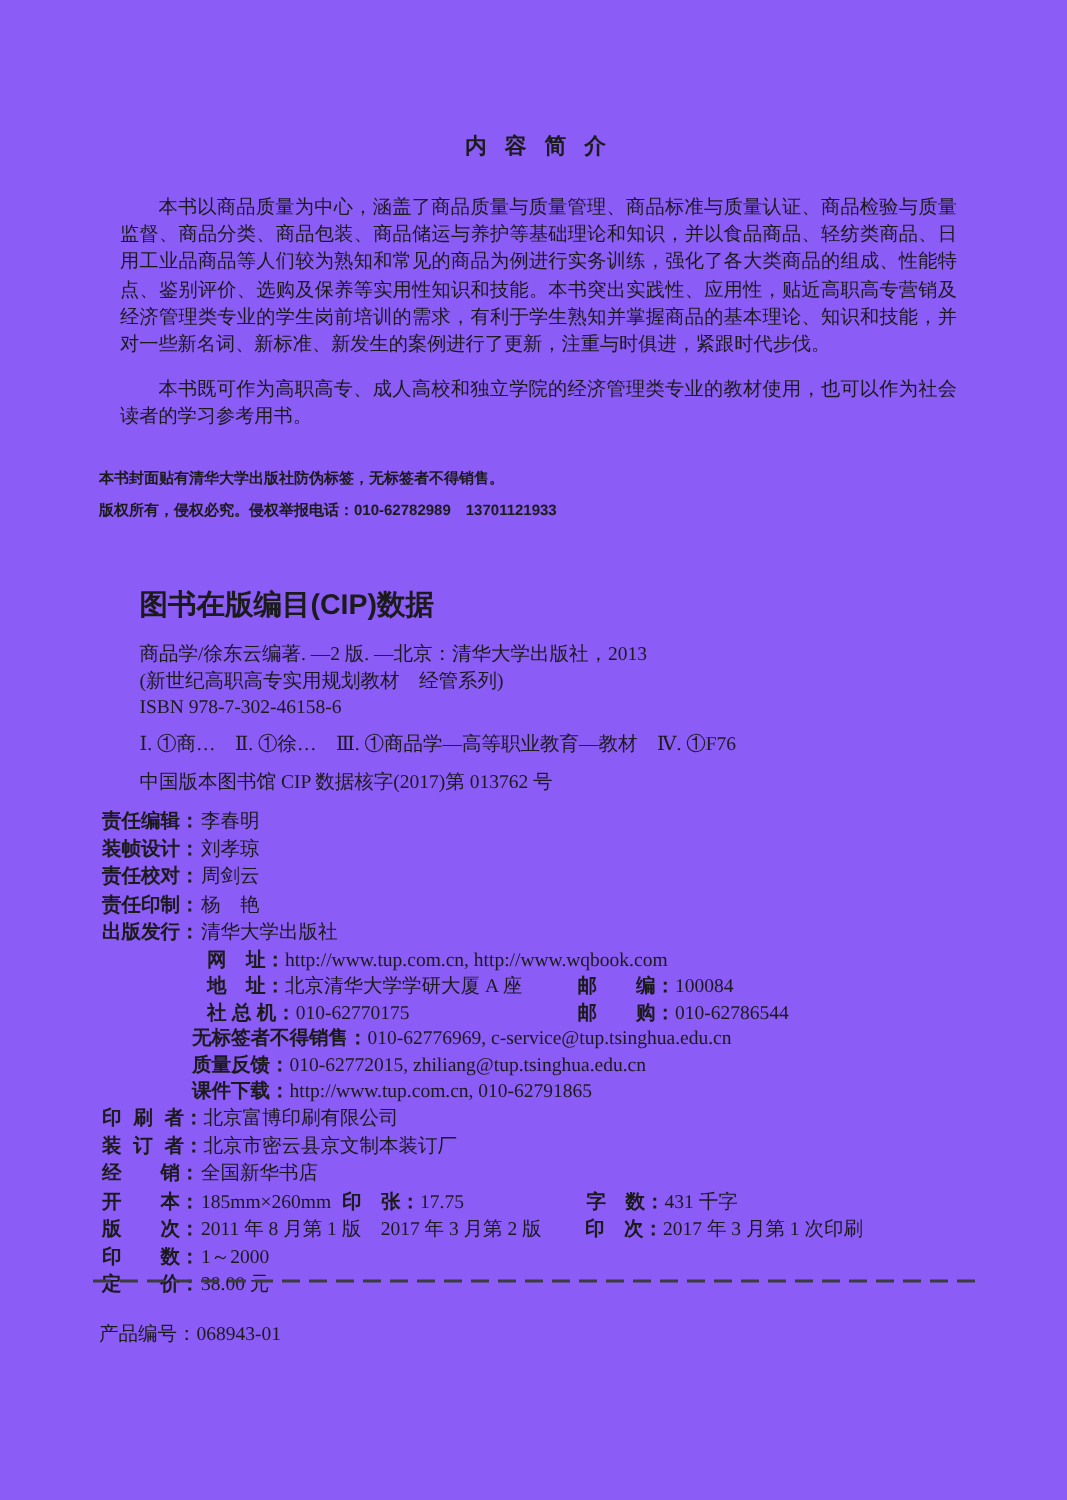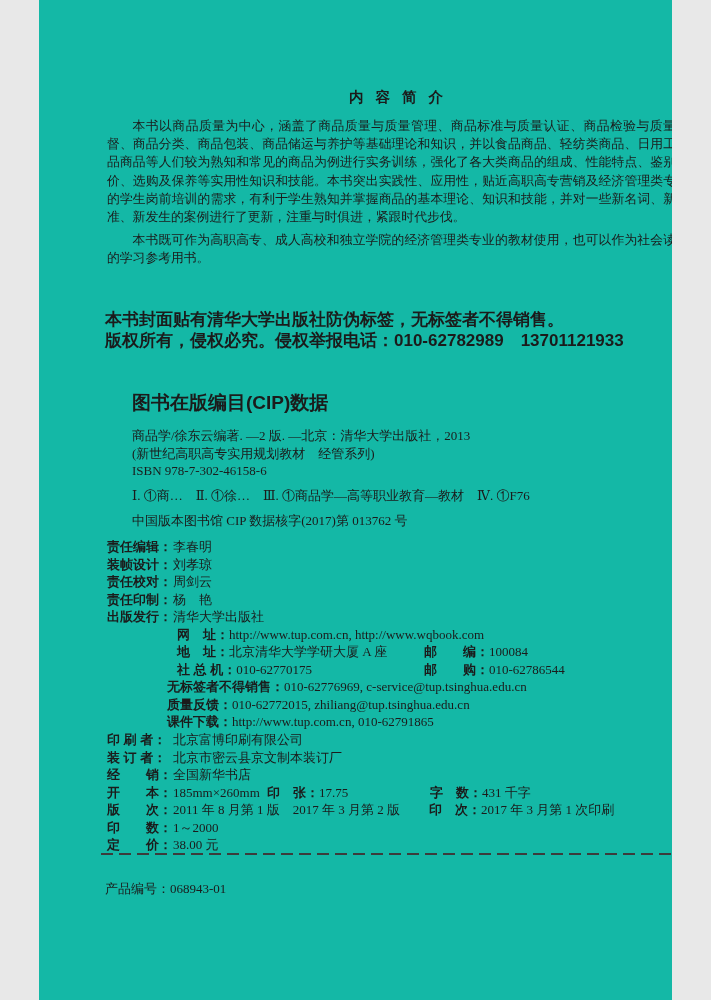--- a/index.html
+++ b/index.html
@@ -1,65 +1,65 @@
 <!DOCTYPE html>
 <html lang="zh"><head>
 <meta charset="utf-8">
 <style>
   html,body { margin:0; padding:0; background:#e8e8e8; }
   .page {
     position:relative;
-    width:633px; height:1000px;
+    width:711px; height:1000px;
     margin:0 auto;
-    background:#14b8a6;
+    background:#8b5cf6;
     color:#1b1b1b;
     font-family:"Liberation Serif","DejaVu Serif",serif;
     overflow:hidden;
   }
 
   
   .intro-title {
     position:absolute; top:88px; left:68px; width:582px;
     text-align:center;
     font-family:"Liberation Sans","DejaVu Sans",sans-serif;
     font-weight:bold; font-size:14.5px; letter-spacing:4px;
   }
   .intro-body {
     position:absolute; top:117px; left:68px; width:582px;
     font-size:12.8px; line-height:18.2px; text-align:justify;
   }
-  .intro-body p { margin:0; text-indent:2em; }
+  .intro-body p { margin:12px; text-indent:2em; }
   .intro-body p + p { margin-top:5px; }
 
   
   .notice {
     position:absolute; top:310px; left:66px; width:600px;
     font-family:"Liberation Sans","DejaVu Sans",sans-serif;
-    font-weight:bold; font-size:17px; line-height:20.5px;
+    font-weight:bold; font-size:10px; line-height:20.5px;
   }
   .notice div { white-space:nowrap; }
 
   
   .cip { position:absolute; top:390px; left:93px; width:560px; font-size:13px; }
   .cip-heading {
     font-family:"Liberation Sans","DejaVu Sans",sans-serif;
     font-weight:bold; font-size:19px; margin:0 0 11px 0;
   }
   .cip-line { line-height:17.6px; white-space:nowrap; }
   .cip-line.gap { margin-top:7.5px; }
 
   
   .colophon { position:absolute; top:538px; left:68px; width:590px; font-size:13px; }
   .c-row { line-height:17.55px; white-space:nowrap; }
   .c-row.indent { margin-left:60px; }
   .lbl {
     font-family:"Liberation Sans","DejaVu Sans",sans-serif;
     font-weight:bold; display:inline-block;
   }
-  .lbl.main { min-width:66px; }
+  .lbl.main { min-width:66px;font-family:Liberation Mono, monospace; }
   .lbl.sub  { min-width:50px;margin-left:10px; }
   .seg { display:inline-block; }
   .seg.w257 { width:257px; }
   .seg.w160 { width:160px; }
   .seg.w163 { width:163px; }
   .seg.w322 { width:322px; }
 
   
   .divider {
     position:absolute; top:853px; left:62px; width:590px; height:1.6px;

